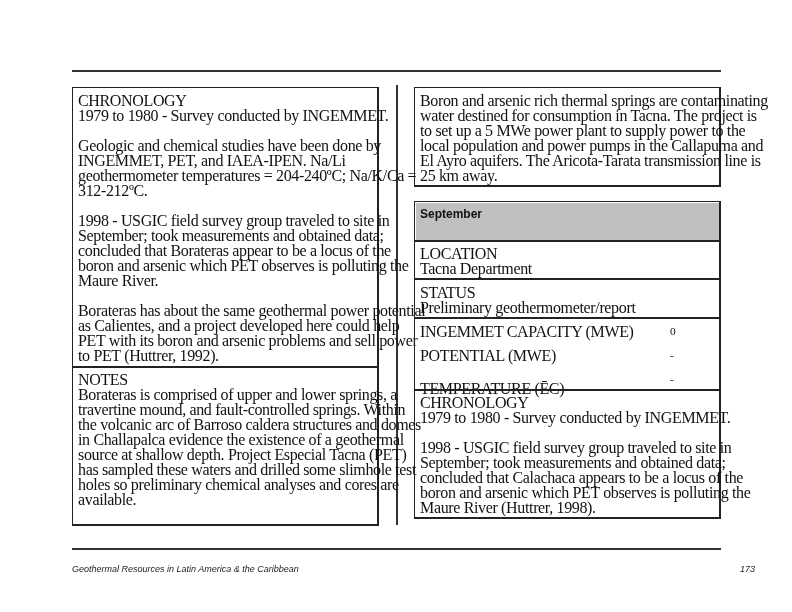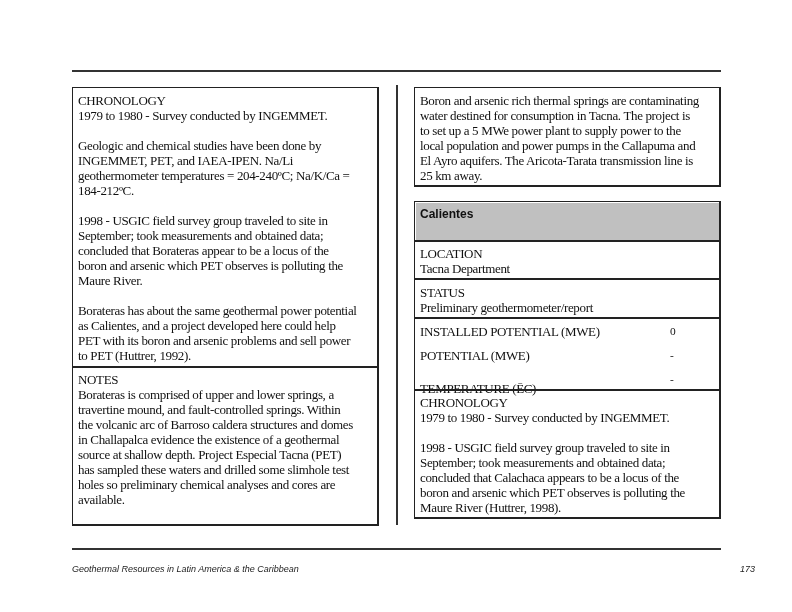--- a/index.html
+++ b/index.html
@@ -1,21 +1,21 @@
 <!DOCTYPE html>
 <html><head>
 <meta charset="utf-8">
 <style>
   html, body { margin: 0; padding: 0; background: #ffffff; }
   body { width: 792px; height: 612px; position: relative; overflow: hidden;
          font-family: "Liberation Serif", serif; color: #111; }
   .rule { position: absolute; background: #333; }
   .vline { position: absolute; background: #333; width: 2px; }
   .box { position: absolute; border: 1.5px solid #222; border-right-width: 2px; border-bottom-width: 2px; box-sizing: border-box; }
-  .txt { position: absolute; font-size: 13px; line-height: 15px; letter-spacing: -0.35px; white-space: pre-line; }
+  .txt { position: absolute; font-size: 16px; line-height: 15px; letter-spacing: -0.35px; white-space: pre-line; }
   .hline { position: absolute; height: 1.5px; background: #222; }
   .header-cell { position: absolute; background: #c0c0c0; box-sizing: border-box; }
   .hdr-title { position: absolute; font-family: "Liberation Sans", sans-serif; font-weight: bold; font-size: 12px; }
   .footer { position: absolute; font-family: "Liberation Sans", sans-serif; font-style: italic; font-size: 9px; color: #222; }
   .pagenum { position: absolute; font-family: "Liberation Sans", sans-serif; font-style: italic; font-size: 9px; color: #222; margin-left: 36px; }
   .val { position: absolute; font-size: 11.4px; line-height: 15px; }
 </style>
 </head>
 <body>
 
@@ -24,21 +24,21 @@
 <div class="vline" style="left:396px; top:85px; height:440px;"></div>
 
 <div class="box" style="left:72px; top:87px; width:307px; height:439px;"></div>
 <div class="hline" style="left:72px; top:366px; width:307px;"></div>
 
 <div class="txt" style="left:78px; top:93px;">CHRONOLOGY</div>
 <div class="txt" style="left:78px; top:108px;">1979 to 1980 - Survey conducted by INGEMMET.</div>
 <div class="txt" style="left:78px; top:138px;">Geologic and chemical studies have been done by
 INGEMMET, PET, and IAEA-IPEN.  Na/Li
 geothermometer temperatures = 204-240ºC; Na/K/Ca  =
-184-212ºC.</div>
+312-212ºC.</div>
 <div class="txt" style="left:78px; top:213px;">1998 - USGIC field survey group traveled to site in
 September; took measurements and obtained data;
 concluded that Borateras appear to be a locus of the
 boron and arsenic which PET observes is polluting the
 Maure River.</div>
 <div class="txt" style="left:78px; top:303px;">Borateras has about the same geothermal power potential
 as Calientes, and a project developed here could help
 PET with its boron and arsenic problems and sell power
 to PET (Huttrer, 1992).</div>
 
@@ -55,32 +55,32 @@
 <div class="box" style="left:414px; top:87px; width:307px; height:100px;"></div>
 <div class="txt" style="left:420px; top:93px;">Boron and arsenic rich thermal springs are contaminating
 water destined for consumption in Tacna.  The project is
 to set up a 5 MWe power plant to supply power to the
 local population and power pumps in the Callapuma and
 El Ayro aquifers.  The Aricota-Tarata transmission line is
 25 km away.</div>
 
 <div class="box" style="left:414px; top:201px; width:307px; height:318px;"></div>
 <div class="header-cell" style="left:415.5px; top:202.5px; width:303.5px; height:38px;"></div>
-<div class="hdr-title" style="left:420px; top:207px;">Calientes</div>
+<div class="hdr-title" style="left:420px; top:207px;">September</div>
 <div class="hline" style="left:414px; top:240px; width:307px;"></div>
 
 <div class="txt" style="left:420px; top:246px;">LOCATION</div>
 <div class="txt" style="left:420px; top:261px;">Tacna Department</div>
 <div class="hline" style="left:414px; top:278px; width:307px;"></div>
 
 <div class="txt" style="left:420px; top:285px;">STATUS</div>
 <div class="txt" style="left:420px; top:300px;">Preliminary geothermometer/report</div>
 <div class="hline" style="left:414px; top:317px; width:307px;"></div>
 
-<div class="txt" style="left:420px; top:324px;">INSTALLED POTENTIAL (MWE)</div>
+<div class="txt" style="left:420px; top:324px;">INGEMMET CAPACITY (MWE)</div>
 <div class="val" style="left:670px; top:324px;">0</div>
 <div class="txt" style="left:420px; top:348px;">POTENTIAL (MWE)</div>
 <div class="val" style="left:670px; top:348px;">-</div>
 <div class="txt" style="left:420px; top:381px;">TEMPERATURE (ĒC)</div>
 <div class="val" style="left:670px; top:372px;">-</div>
 <div class="hline" style="left:414px; top:389px; width:307px;"></div>
 
 <div class="txt" style="left:420px; top:395px;">CHRONOLOGY</div>
 <div class="txt" style="left:420px; top:410px;">1979 to 1980 - Survey conducted by INGEMMET.</div>
 <div class="txt" style="left:420px; top:440px;">1998 - USGIC field survey group traveled to site in

